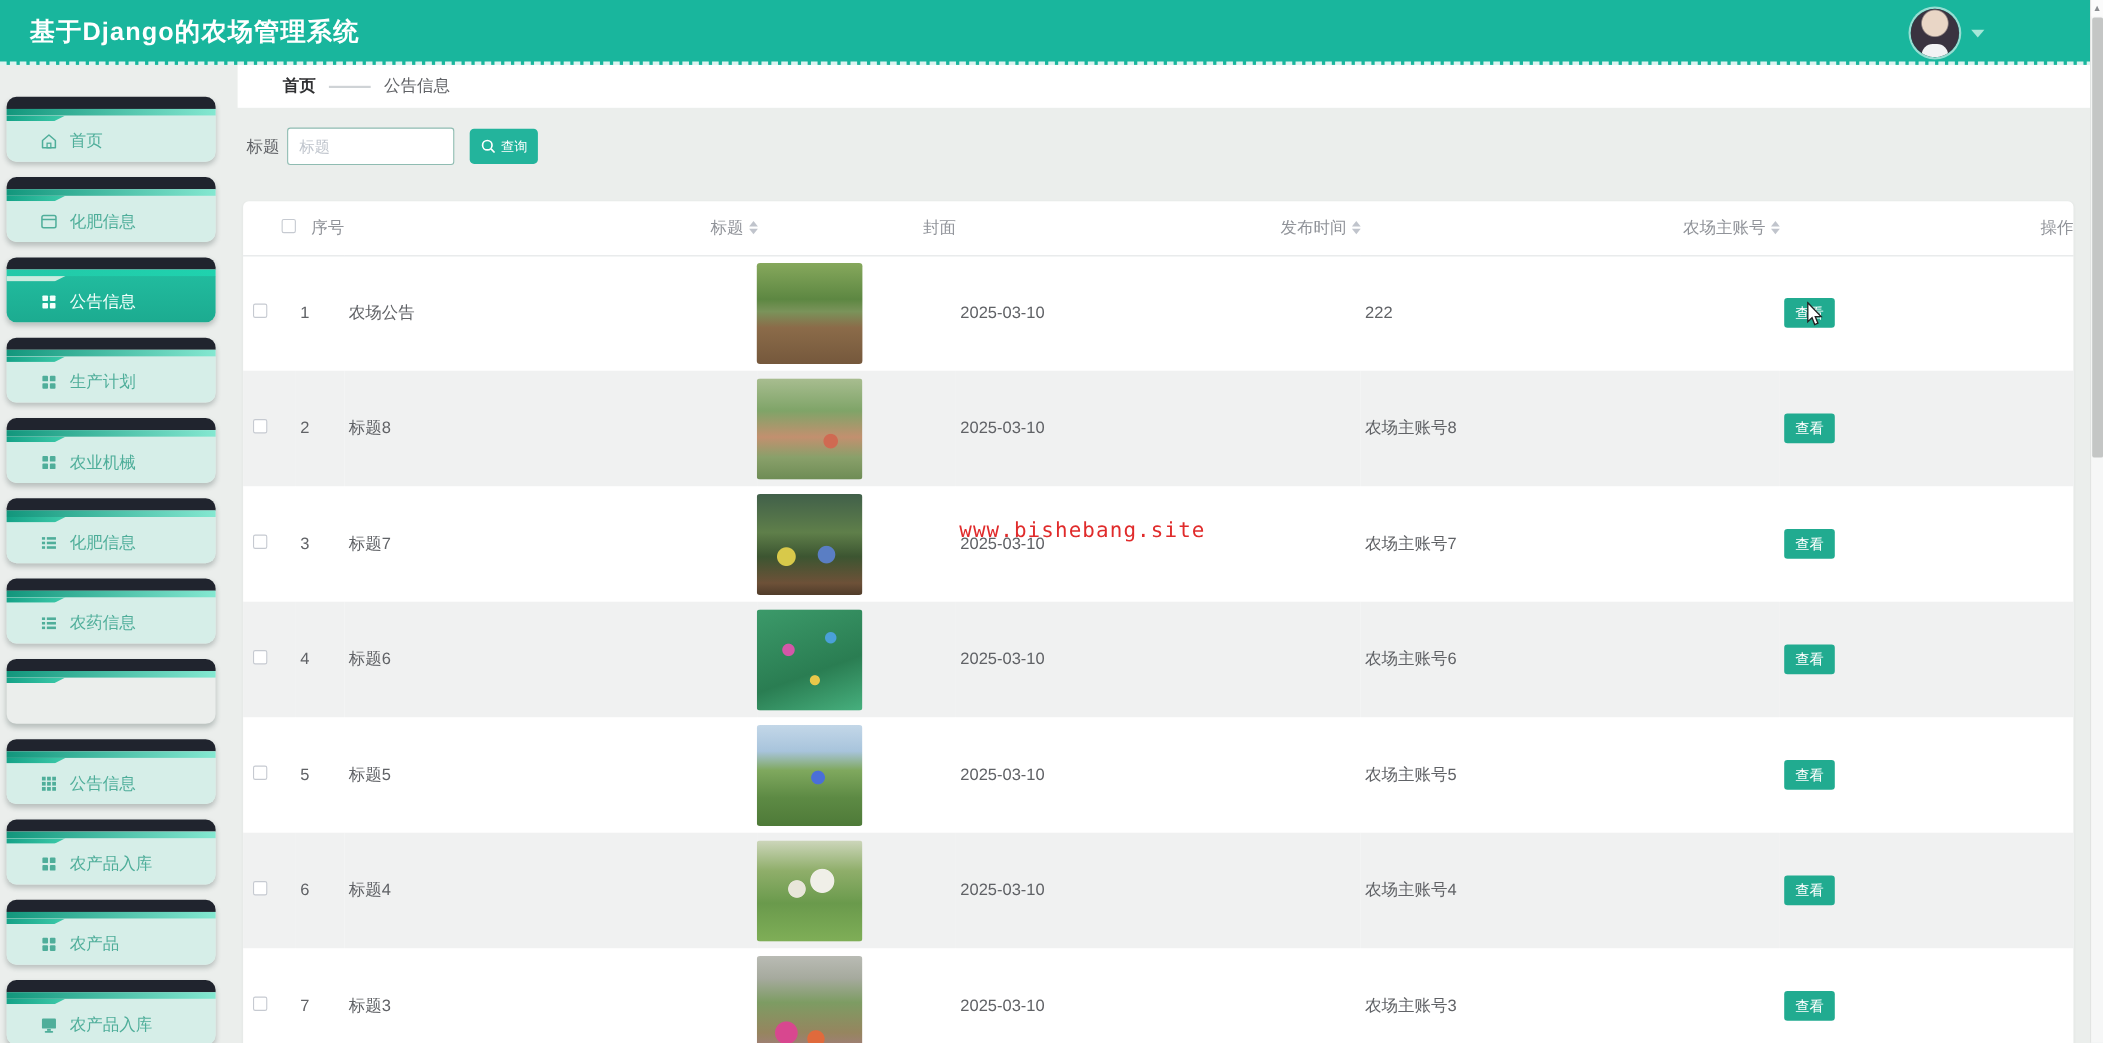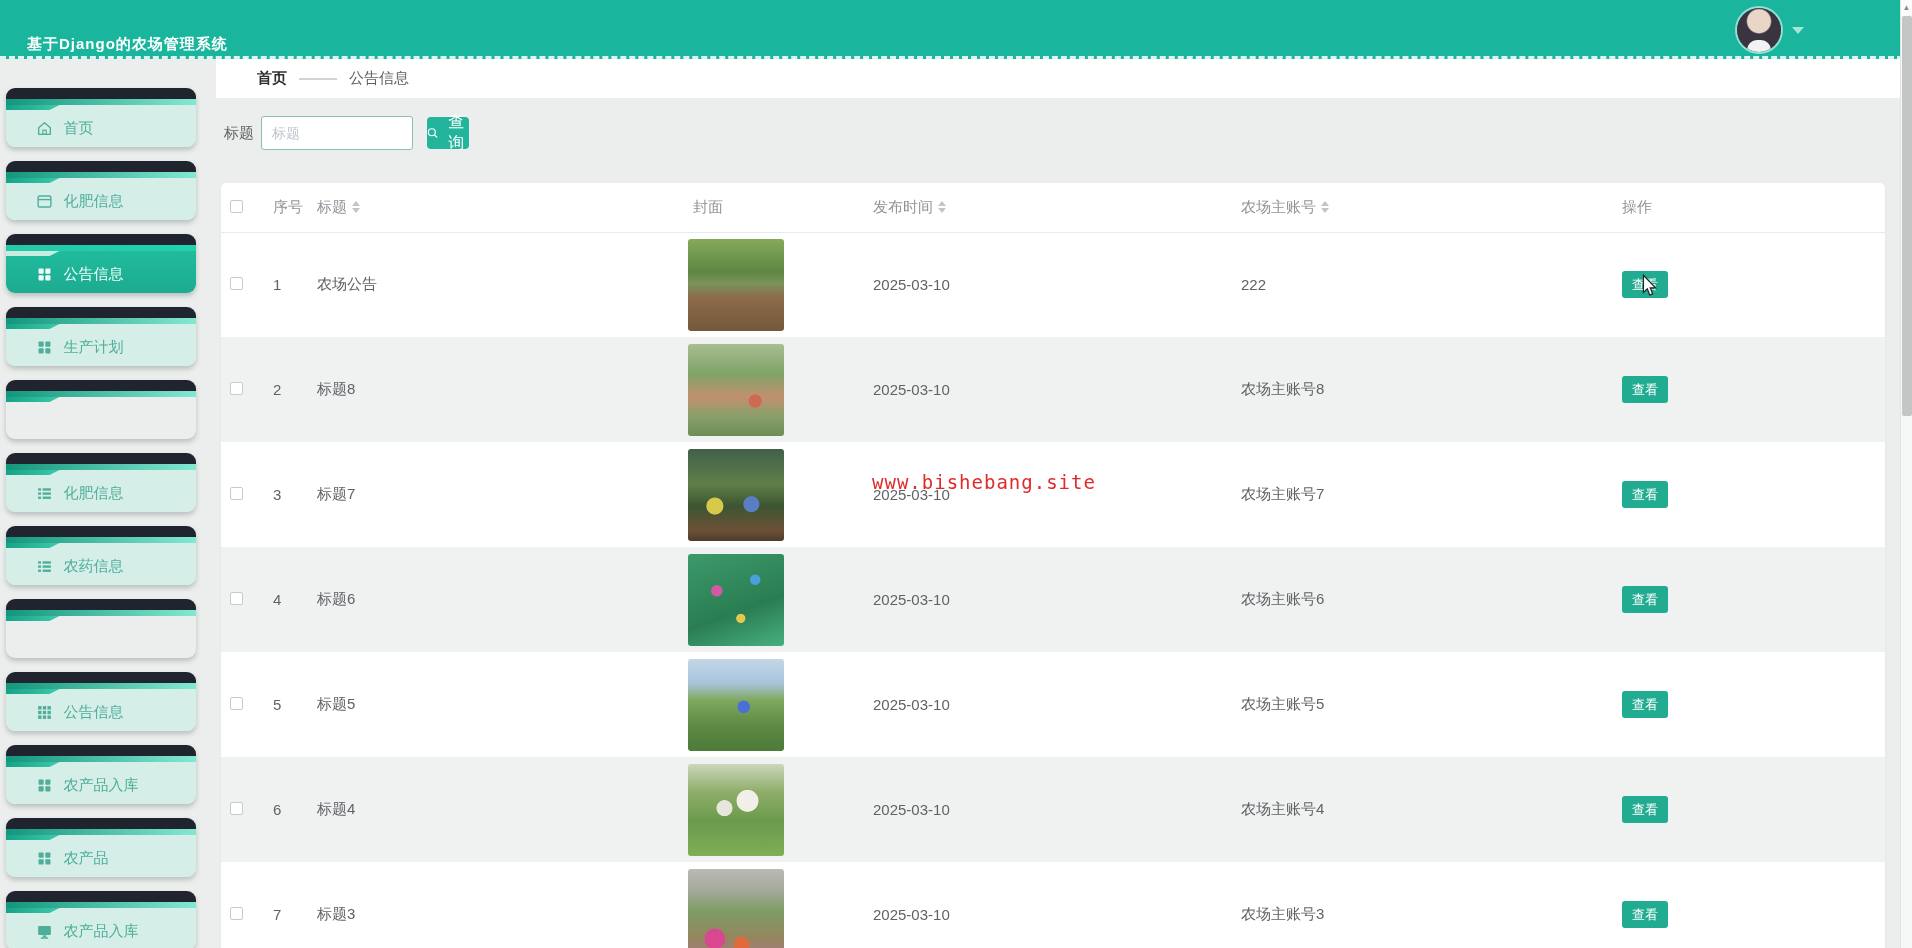--- a/index.html
+++ b/index.html
@@ -2,22 +2,22 @@
 <html><head>
 <meta charset="utf-8">
 <style>
   * { margin:0; padding:0; box-sizing:border-box; }
   html,body { width:1912px; height:948px; overflow:hidden;
     font-family:"Liberation Sans","DejaVu Sans",sans-serif; background:#ebeeec; }
 
   
   .topbar { position:absolute; left:0; top:0; width:1912px; height:59px;
     background:#19b69d; border-bottom:3px dashed rgba(255,255,255,.85); z-index:30; }
-  .app-title { position:absolute; left:27px; top:16px; line-height:56px;
-    font-size:15px; font-weight:bold; color:#ffffff; letter-spacing:1px; }
+  .app-title { position:absolute; left:27px; top:0; line-height:56px;
+    font-size:23px; font-weight:bold; color:#ffffff; letter-spacing:1px; }
   .avatar { position:absolute; left:1737px; top:8px; width:44px; height:44px; border-radius:50%;
     background:radial-gradient(circle at 50% 30%, #e9d6c6 0 30%, #3a3340 34% 72%, #2b2633 100%);
     box-shadow:0 0 0 2px rgba(255,255,255,.55); overflow:hidden; cursor:pointer; }
   .avatar::after { content:''; position:absolute; left:10px; bottom:0; width:24px; height:12px;
     background:#f2f2f4; border-radius:10px 10px 0 0; }
   .caret-down { position:absolute; left:1792px; top:27px; width:0; height:0;
     border-left:6px solid transparent; border-right:6px solid transparent;
     border-top:7px solid #a6e7d8; cursor:pointer; }
 
   
@@ -53,29 +53,29 @@
     display:flex; align-items:center; padding-left:41px; }
   .bc-home { font-size:15px; font-weight:bold; color:#303133; cursor:pointer; }
   .bc-line { width:38px; height:2px; background:#cfd3d6; margin:0 12px; }
   .bc-current { font-size:15px; color:#606266; }
 
   .searchbar { position:absolute; left:23px; top:57px; display:flex; align-items:center; }
   .search-label { font-size:15px; color:#606266; margin-right:7px; }
   .search-input { width:152px; height:34px; border:1px solid #8fbcb2; border-radius:3px;
     background:#fff; font-size:14px; color:#606266; padding:0 10px; outline:none; }
   .search-input::placeholder { color:#bfc4cc; }
-  .search-btn { margin-left:14px; width:42px; height:32px; background:#23b49c; color:#fff;
-    border:none; border-radius:4px; font-size:16px; cursor:pointer;
+  .search-btn { margin-left:14px; width:62px; height:32px; background:#23b49c; color:#fff;
+    border:none; border-radius:4px; font-size:12px; cursor:pointer;
     display:inline-flex; align-items:center; justify-content:center; gap:5px; }
 
   
   .panel { position:absolute; left:20px; top:124px; width:1664px; background:#ffffff;
     border-radius:5px 5px 0 0; box-shadow:0 1px 3px rgba(0,0,0,.05); }
   table { width:100%; border-collapse:collapse; table-layout:fixed; }
-  thead th { height:49px; text-align:left; font-weight:normal; font-size:15px; color:#909399;
+  thead th { height:49px; text-align:right; font-weight:normal; font-size:15px; color:#909399;
     border-bottom:1px solid #e8eaec; padding:0 0 0 4px; white-space:nowrap; }
   tbody td { height:105px; font-size:15px; color:#606266; padding:0 0 0 4px; vertical-align:middle; }
   tbody tr.even { background:#f0f1f1; }
   .th-inner { display:inline-flex; align-items:center; gap:5px; }
   .sort-caret { display:inline-flex; flex-direction:column; gap:2px; }
   .sort-caret i { width:0; height:0; border-left:4px solid transparent; border-right:4px solid transparent; }
   .sort-caret i.up { border-bottom:5px solid #c0c4cc; }
   .sort-caret i.dn { border-top:5px solid #c0c4cc; }
   .checkbox { display:inline-block; width:13px; height:13px; background:#fff;
     border:1px solid #c6cad1; border-radius:2px; margin-left:5px; cursor:pointer; }
@@ -181,20 +181,33 @@
             </g>
           </svg>
         </span>
       <span class="scard-label">生产计划</span>
     </div>
   </div>
     <div class="scard">
     <div class="scard-top"></div>
     <div class="scard-band">
       <div class="scard-tab"></div>
+    </div>
+    <div class="scard-body">
+      <span class="scard-icon">
+          <svg viewBox="0 0 16 16">
+            <g fill="currentColor">
+              <rect x="2.4" y="2.4" width="4.8" height="4.8" rx="0.8"></rect>
+              <rect x="8.8" y="2.4" width="4.8" height="4.8" rx="0.8"></rect>
+              <rect x="2.4" y="8.8" width="4.8" height="4.8" rx="0.8"></rect>
+              <rect x="8.8" y="8.8" width="4.8" height="4.8" rx="0.8"></rect>
+            </g>
+          </svg>
+        </span>
+      <span class="scard-label">农业机械</span>
     </div>
   </div>
     <div class="scard">
     <div class="scard-top"></div>
     <div class="scard-band">
       <div class="scard-tab"></div>
     </div>
     <div class="scard-body">
       <span class="scard-icon">
           <svg viewBox="0 0 16 16">

